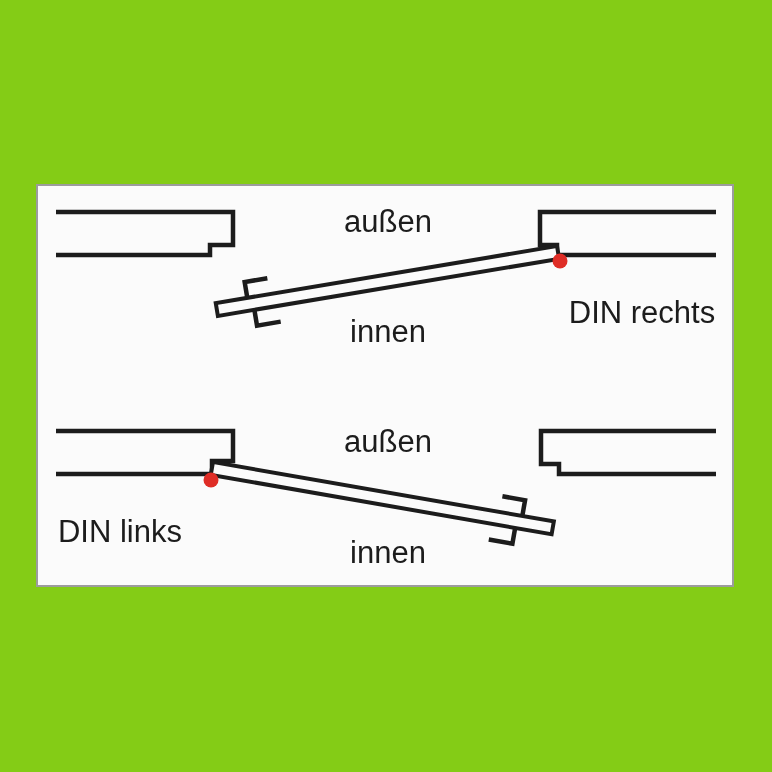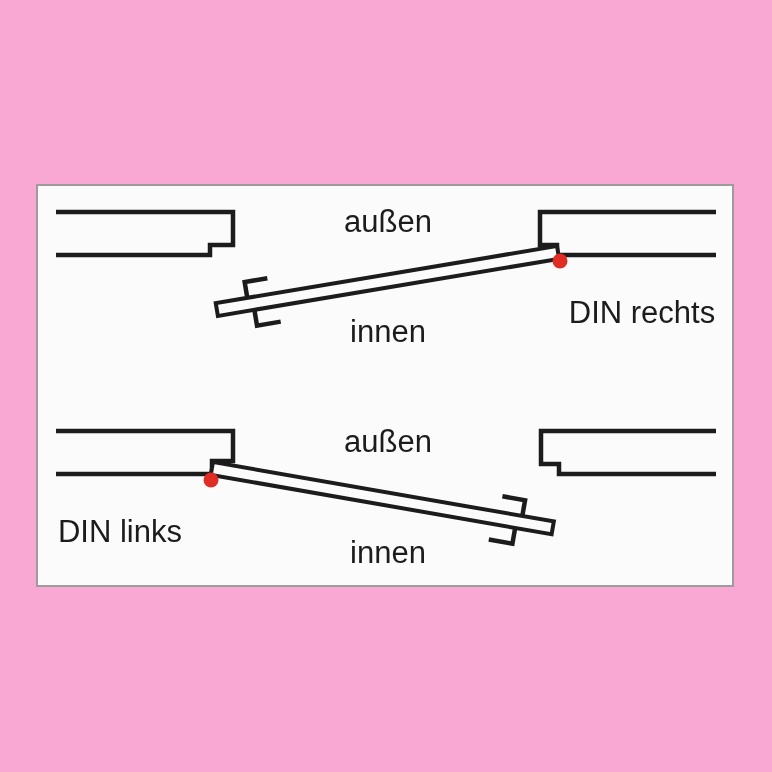--- a/index.html
+++ b/index.html
@@ -1,20 +1,20 @@
 <!DOCTYPE html>
 <html><head>
 <meta charset="utf-8">
 <style>
   html, body { margin: 0; padding: 0; background: #ffffff; }
   .stage {
     position: relative;
     width: 772px;
     height: 772px;
-    background: #f9a8d4;
+    background: #84cc16;
     overflow: hidden;
     font-family: "Liberation Sans", sans-serif;
   }
   .stage svg { display: block; position: absolute; left: 0; top: 0; }
   .diagram-label {
     font-family: "Liberation Sans", sans-serif;
     font-size: 31px;
     font-weight: 400;
   }
 </style>

